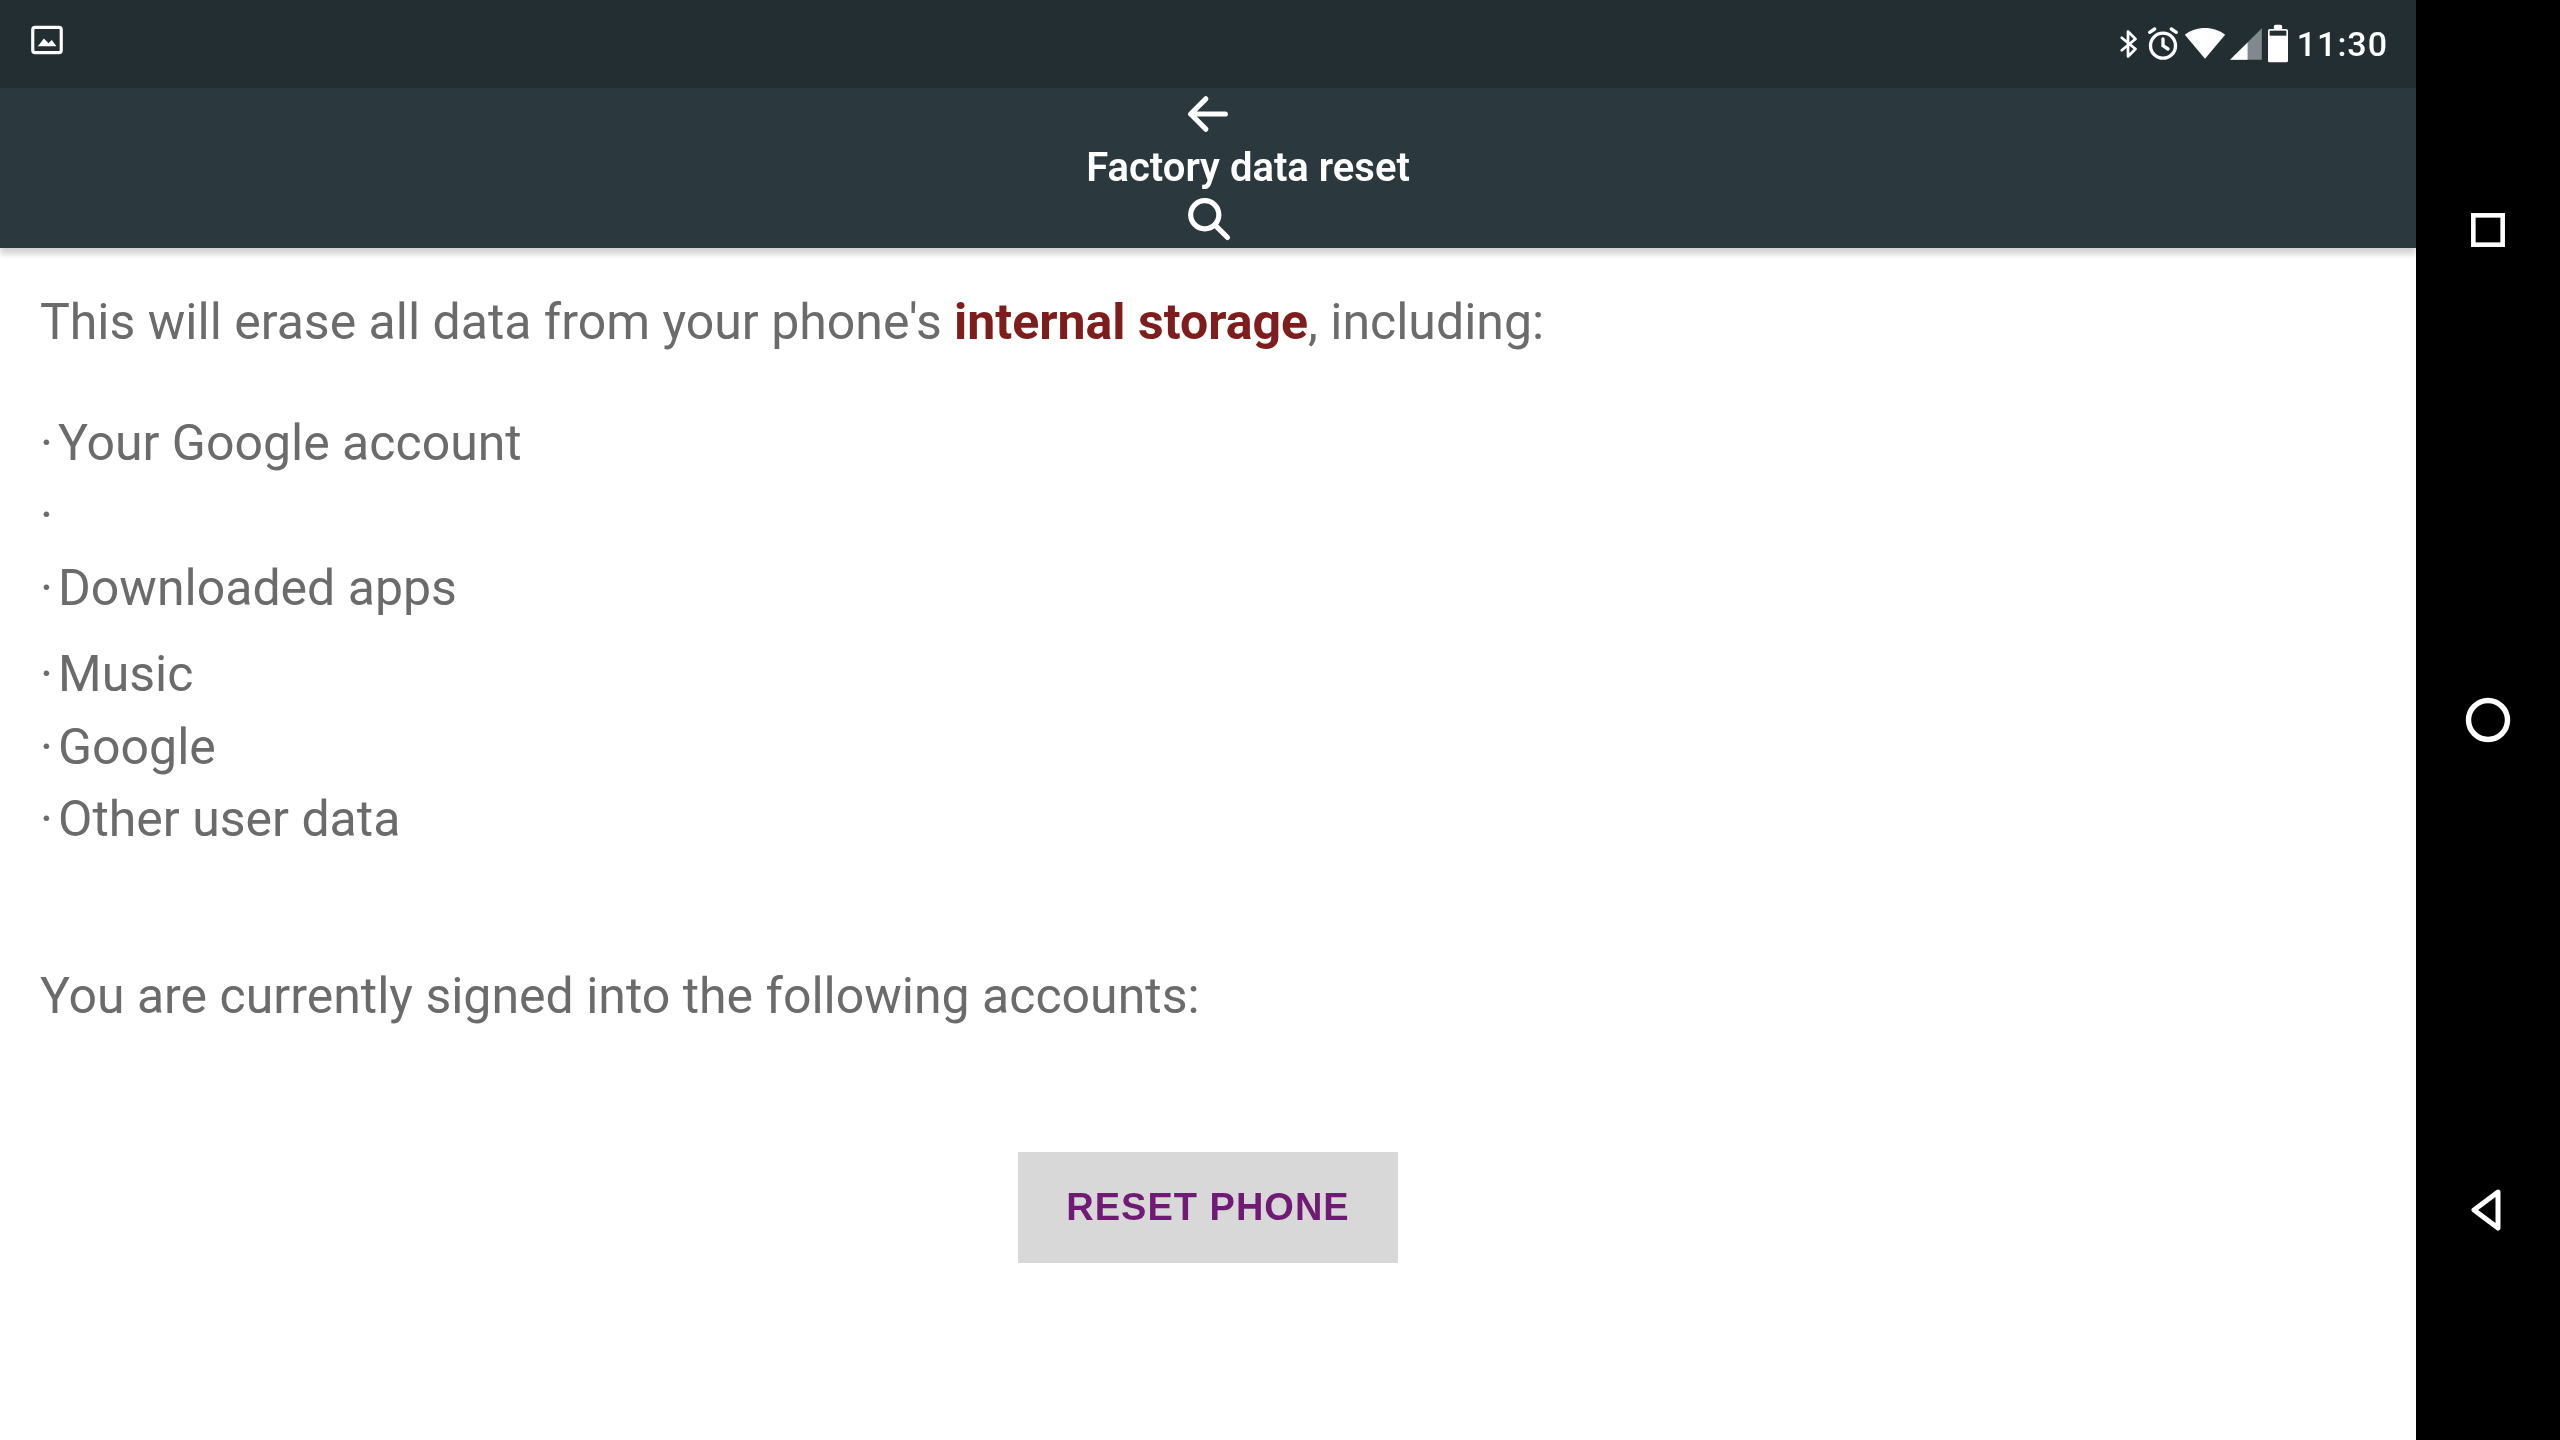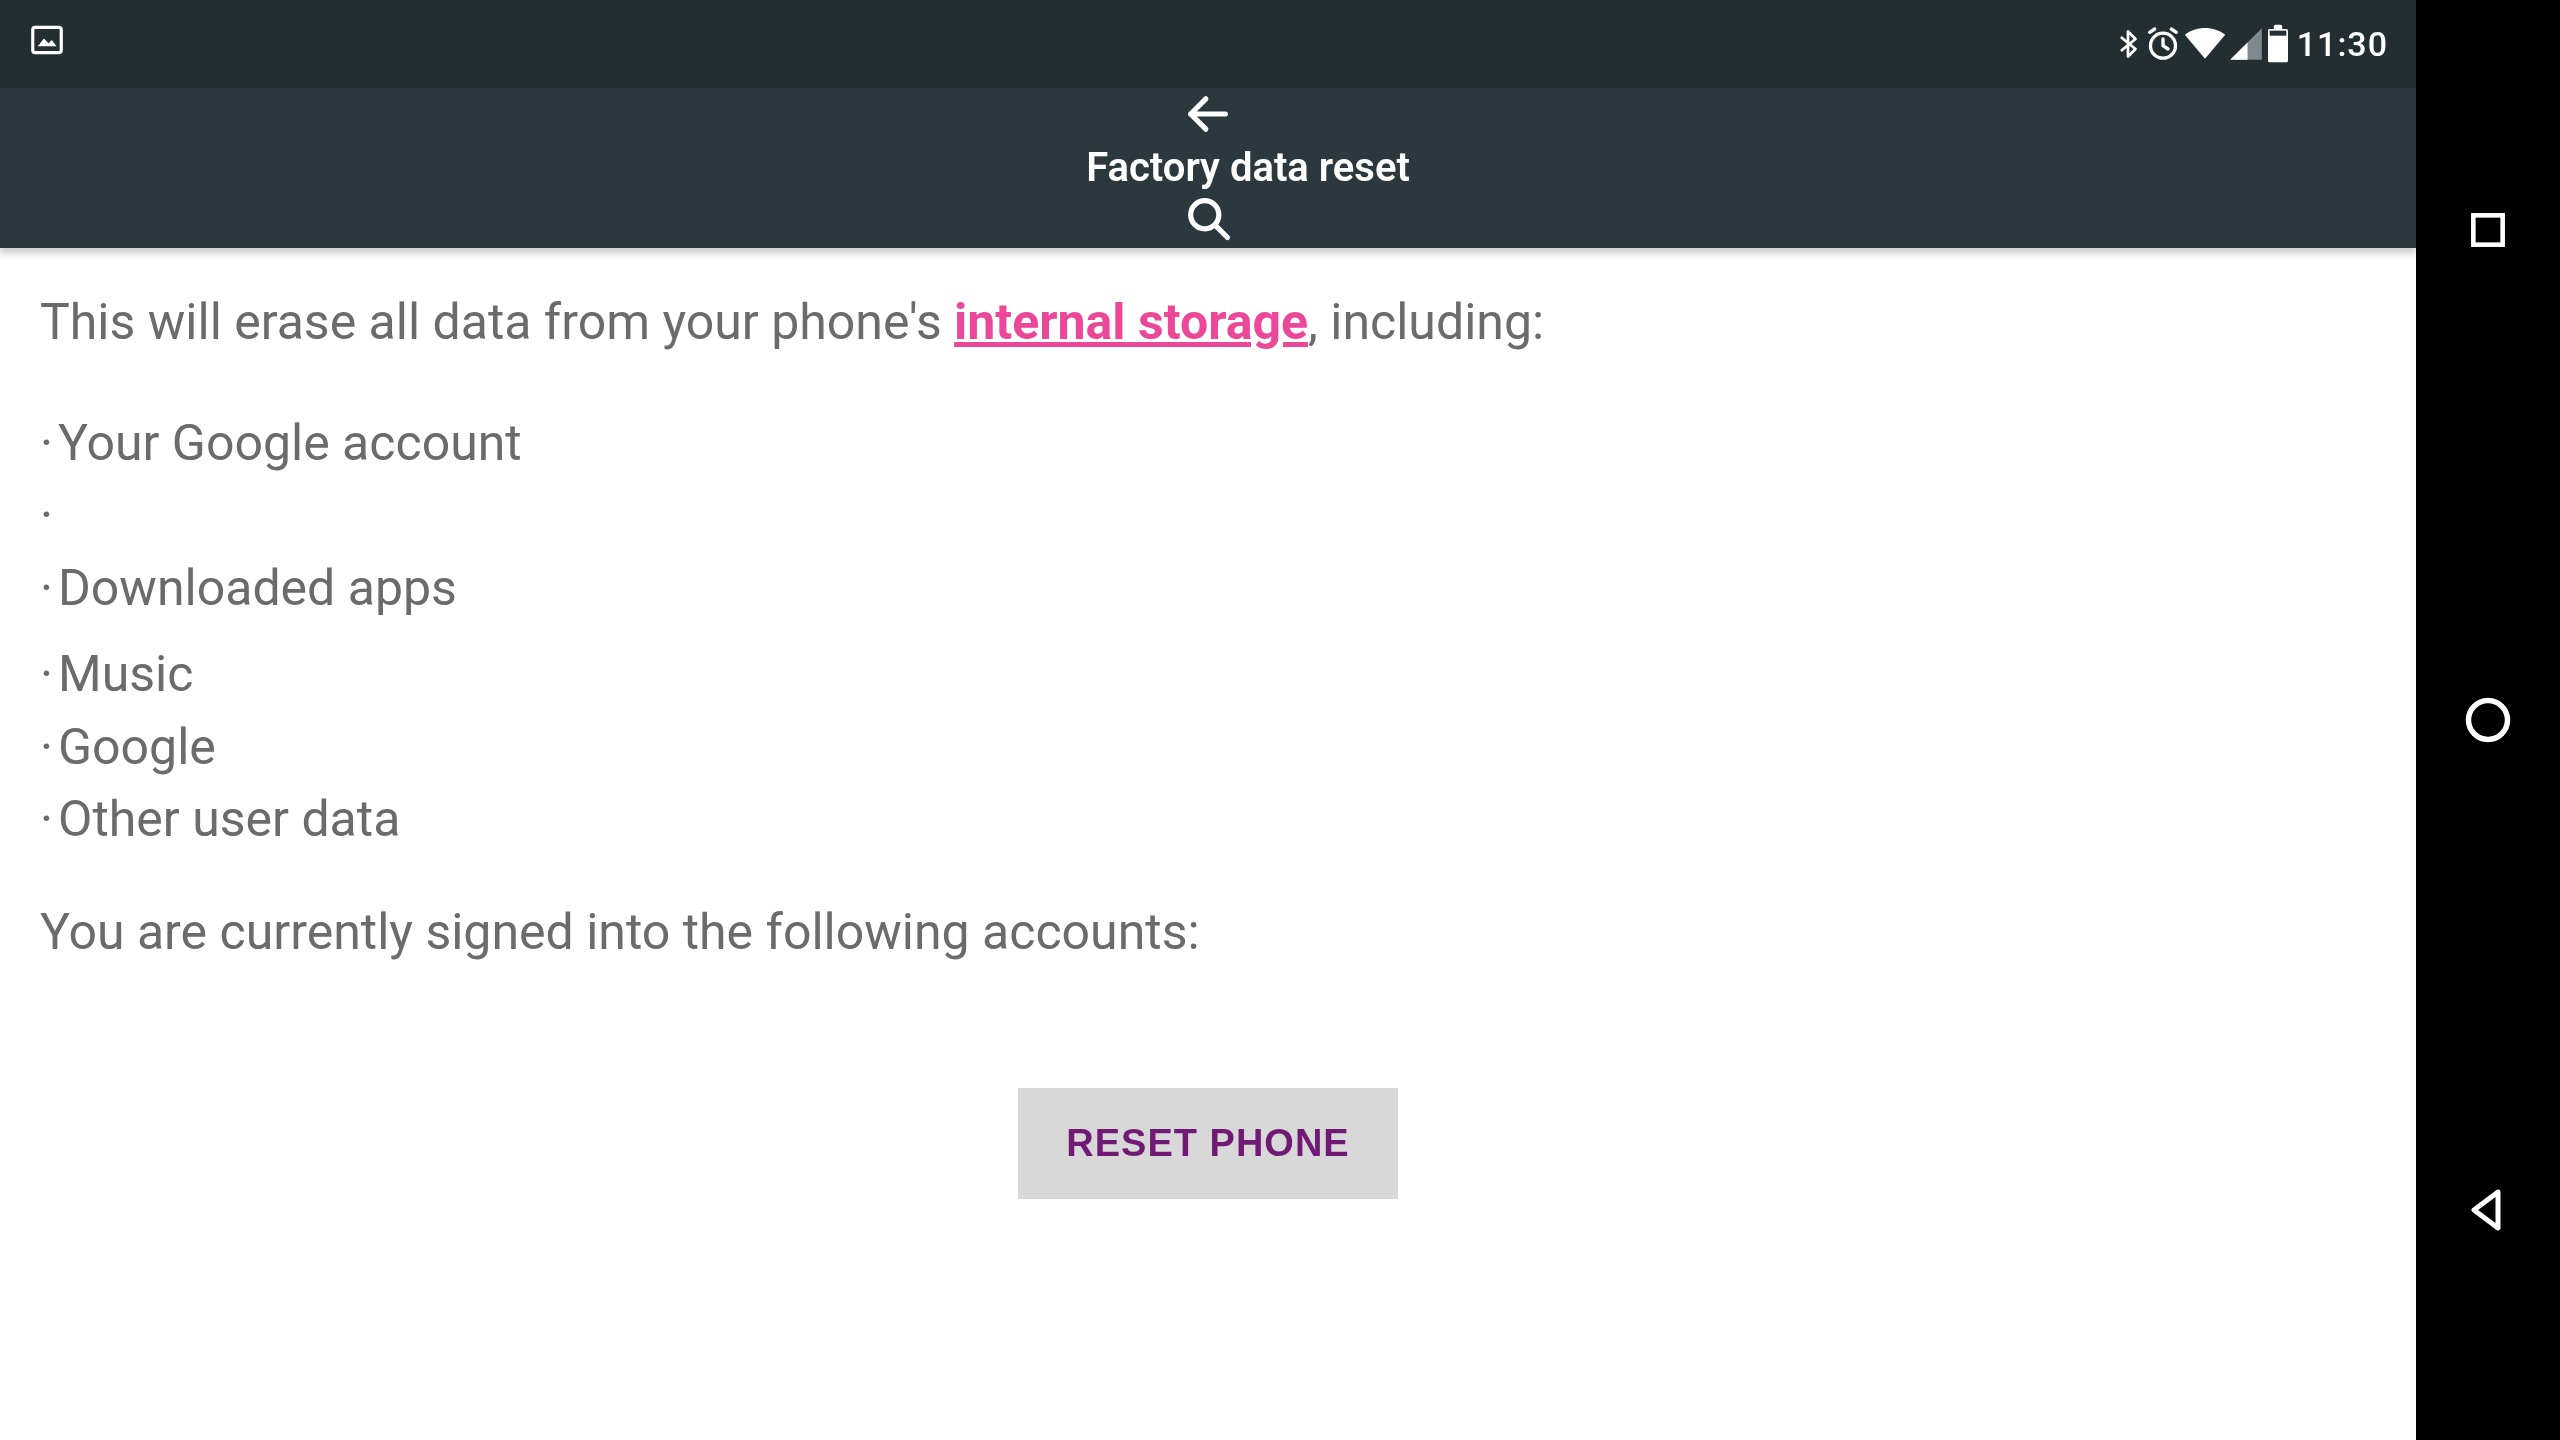--- a/index.html
+++ b/index.html
@@ -37,27 +37,27 @@
       position: relative;
       z-index: 1;
       flex-direction: column;
     }
     .app-bar-title { font-size: 40px; font-weight: 600; margin-left: 80px; }
     .app-bar-spacer { flex: 1; }
 
     
     .content { flex: 1; background: #fff; padding: 38px 40px; }
     .body-text { color: #6b6b6b; font-size: 50px; line-height: 1.45; font-weight: 400; }
-    .body-text strong { color: #ec4899; font-weight: 700; text-decoration: underline; }
+    .body-text strong { color: #7f1d1d; font-weight: 700; }
     .list { margin-top: 48px; }
     .list-row { display: flex; }
     .list-dot { width: 18px; text-align: left; color: #6b6b6b; font-size: 50px; line-height: 1.45; }
     .list-item { color: #6b6b6b; font-size: 50px; line-height: 1.45; }
     .spacer-row { height: 14px; }
-    .accounts-line { margin-top: 40px; color: #6b6b6b; font-size: 50px; line-height: 1.45; }
+    .accounts-line { margin-top: 104px; color: #6b6b6b; font-size: 50px; line-height: 1.45; }
     .button-row { display: flex; justify-content: center; margin-top: 120px; }
     .reset-btn {
       background: #d8d8d8;
       border: none;
       color: #701a75;
       font-size: 38px;
       font-weight: 600;
       letter-spacing: 1px;
       padding: 34px 48px;
       border-radius: 0;

